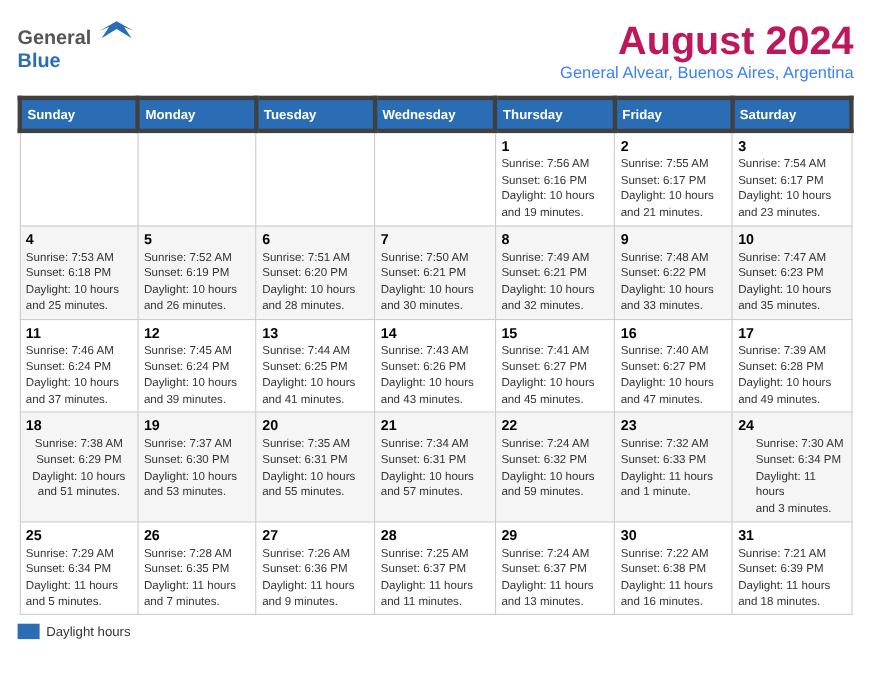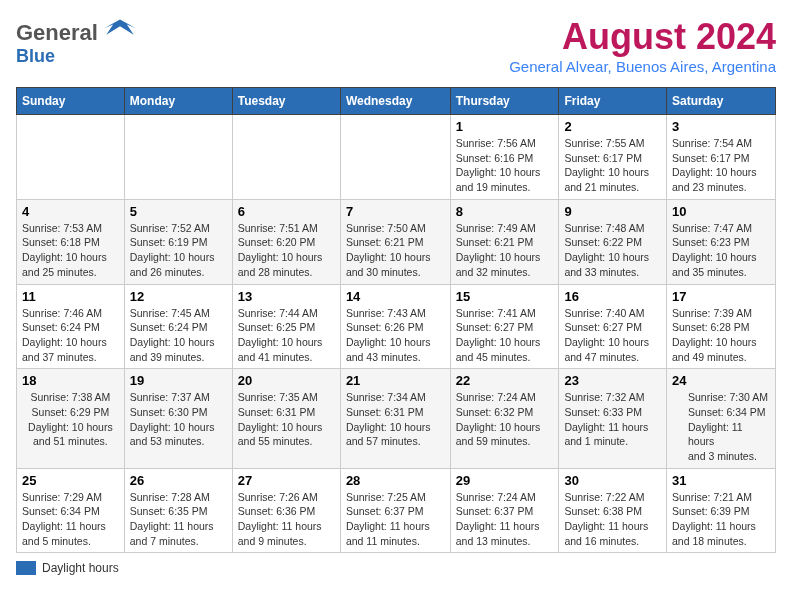--- a/index.html
+++ b/index.html
@@ -49,21 +49,21 @@
       border-collapse: collapse;
       font-size: 11px;
     }
     thead tr th {
       background-color: #2a6db5;
       color: #fff;
       text-align: left;
       padding: 6px 5px;
       font-size: 12px;
       font-weight: bold;
-      border: 1px solid #404040;
+      border: 4px solid #404040;
     }
     tbody tr td {
       border: 1px solid #ccc;
       vertical-align: top;
       padding: 4px 5px;
       width: 113px;
       height: 80px;
       background: #fff;
     }
     tbody tr:nth-child(even) td {
@@ -83,21 +83,21 @@
       background: #fff !important;
     }
   </style>
 </head>
 <body>
 
 <div class="header-area">
   <div class="logo">
     <div class="logo-row">
       <span>
-        <span style="font-size:22px;font-weight:bold;color:#555;">General</span>
+        <span style="font-size:18px;font-weight:bold;color:#555;">General</span>
         <svg class="logo-icon" viewBox="0 0 40 28" width="40" height="28">
           <polygon points="20,4 38,14 28,10 36,22 20,12 4,22 12,10 2,14" fill="#2a6db5"></polygon>
         </svg>
       </span>
     </div>
     <div>
       <span style="font-size:18px;font-weight:bold;color:#2a6db5;">Blue</span>
     </div>
   </div>
   <div class="title-area">

